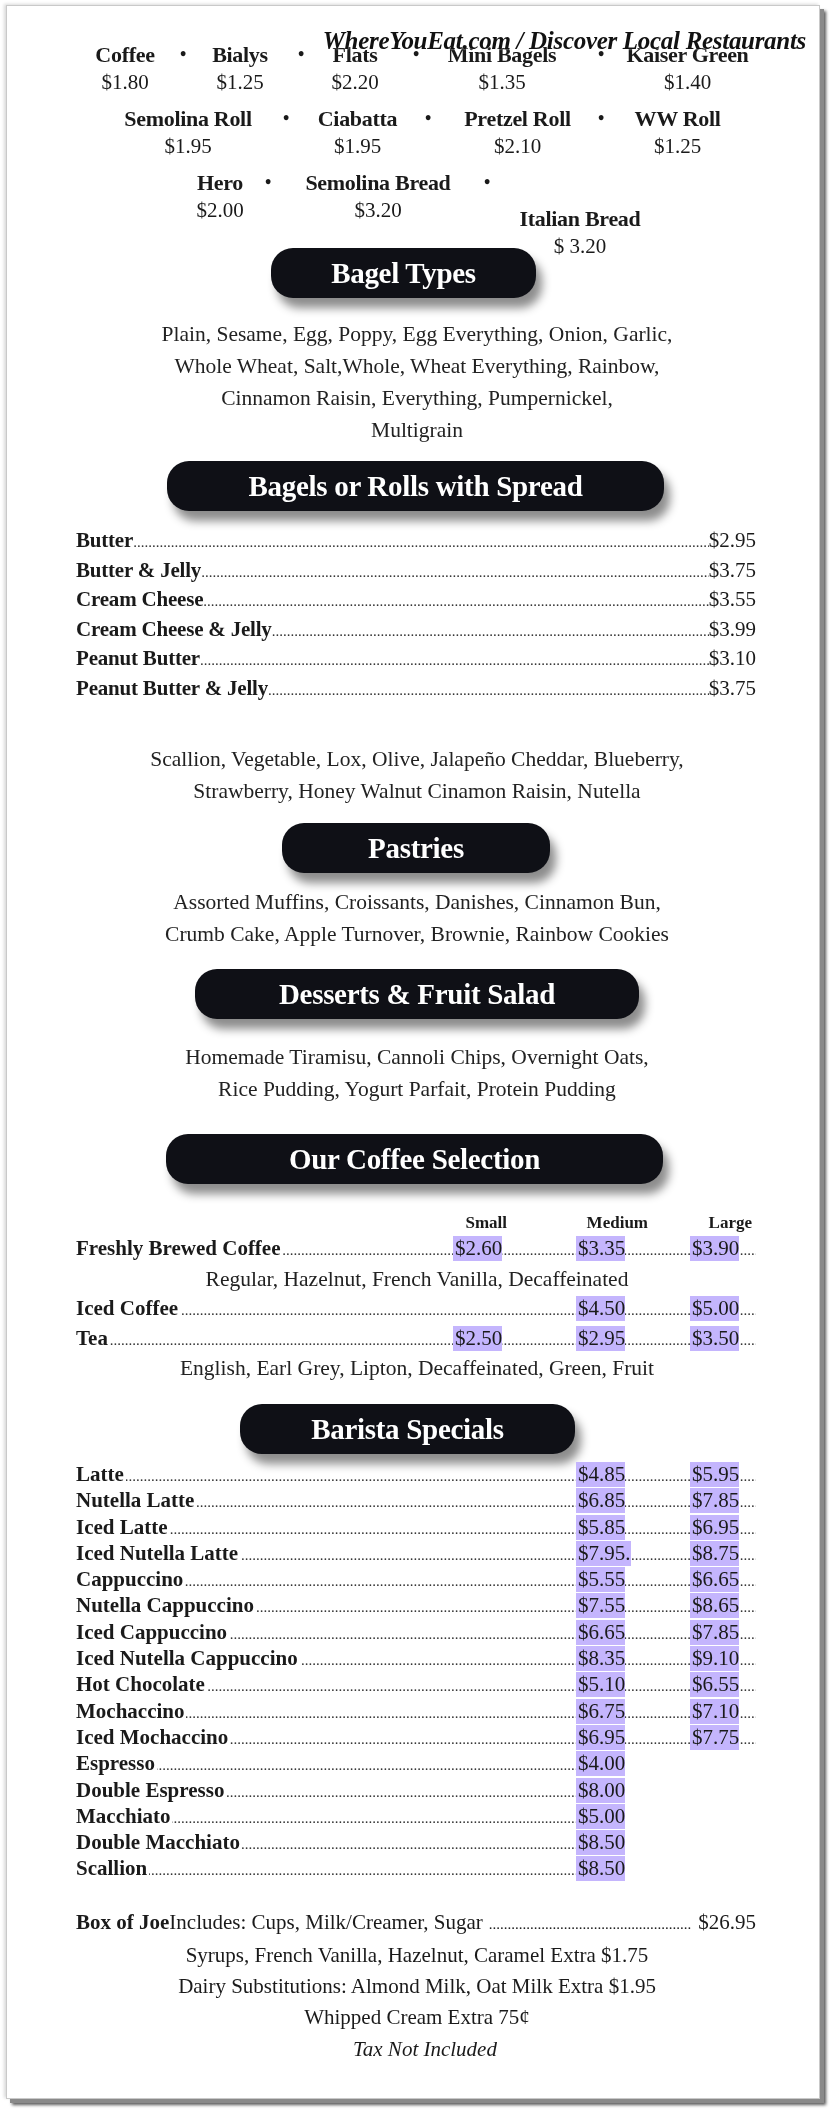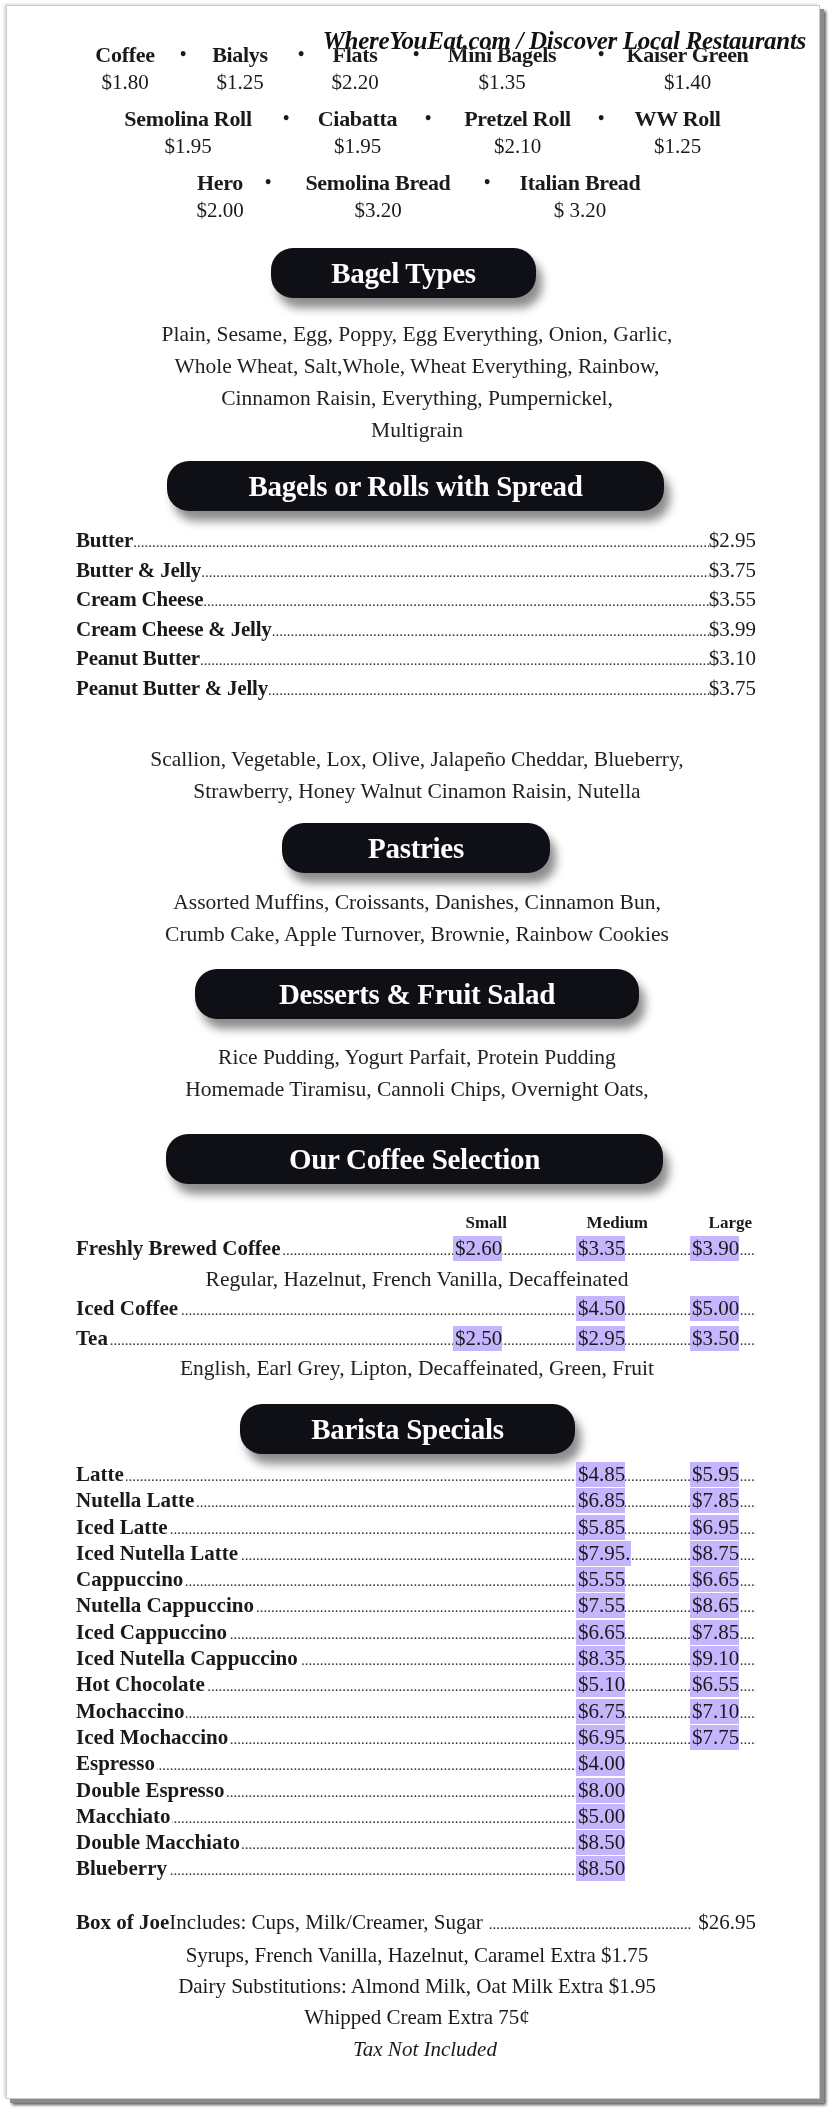--- a/index.html
+++ b/index.html
@@ -113,21 +113,21 @@
   <div class="roll-item" style="left:185px;width:70px;">
     <div class="roll-name">Hero</div>
     <div class="roll-price">$2.00</div>
   </div>
   <span class="bullet" style="left:265px;top:2px;">•</span>
   <div class="roll-item" style="left:288px;width:180px;">
     <div class="roll-name">Semolina Bread</div>
     <div class="roll-price">$3.20</div>
   </div>
   <span class="bullet" style="left:484px;top:2px;">•</span>
-  <div class="roll-item" style="left:505px;width:150px;">
+  <div class="roll-item" style="left:505px;width:150px;margin-top:36px;">
     <div class="roll-name">Italian Bread</div>
     <div class="roll-price">$ 3.20</div>
   </div>
 </div>
 
 <div class="pill" style="left:271px;top:248px;width:265px;">Bagel Types</div>
 <div class="desc" style="top:318px;">
   <div>Plain, Sesame, Egg, Poppy, Egg Everything, Onion, Garlic,</div>
   <div>Whole Wheat, Salt,Whole, Wheat Everything, Rainbow,</div>
   <div>Cinnamon Raisin, Everything, Pumpernickel,</div>
@@ -173,22 +173,22 @@
 </div>
 
 <div class="pill" style="left:282px;top:823px;width:268px;">Pastries</div>
 <div class="desc" style="top:886px;">
   <div>Assorted Muffins, Croissants, Danishes, Cinnamon Bun,</div>
   <div>Crumb Cake, Apple Turnover, Brownie, Rainbow Cookies</div>
 </div>
 
 <div class="pill" style="left:195px;top:969px;width:444px;">Desserts &amp; Fruit Salad</div>
 <div class="desc" style="top:1041px;">
+  <div>Homemade Tiramisu, Cannoli Chips, Overnight Oats,</div>
   <div>Rice Pudding, Yogurt Parfait, Protein Pudding</div>
-  <div>Homemade Tiramisu, Cannoli Chips, Overnight Oats,</div>
 </div>
 
 <div class="pill" style="left:166px;top:1134px;width:497px;">Our Coffee Selection</div>
 <div class="coffee-head" style="left:452px;top:1213px;width:55px;">Small</div>
 <div class="coffee-head" style="left:568px;top:1213px;width:80px;">Medium</div>
 <div class="coffee-head" style="left:692px;top:1213px;width:60px;">Large</div>
 
 <div class="cols" style="top:1236px;">
   <div class="crow">
     <span class="dots"></span>
@@ -299,21 +299,21 @@
       <span class="name">Macchiato</span>
       <span class="p" style="left:500px;">$5.00</span>
     </div>
   <div class="crow" style="height:26.3px;width:500px;">
       <span class="dots"></span>
       <span class="name">Double Macchiato</span>
       <span class="p" style="left:500px;">$8.50</span>
     </div>
   <div class="crow" style="height:26.3px;width:500px;">
       <span class="dots"></span>
-      <span class="name">Blueberry</span>
+      <span class="name">Scallion</span>
       <span class="p" style="left:500px;">$8.50</span>
     </div>
 </div>
 
 <div class="box-line" style="top:1910px;">
   <span class="name">Box of Joe</span>
   <span> Includes: Cups, Milk/Creamer, Sugar</span>
   <span class="dots"></span>
   <span>$26.95</span>
 </div>

